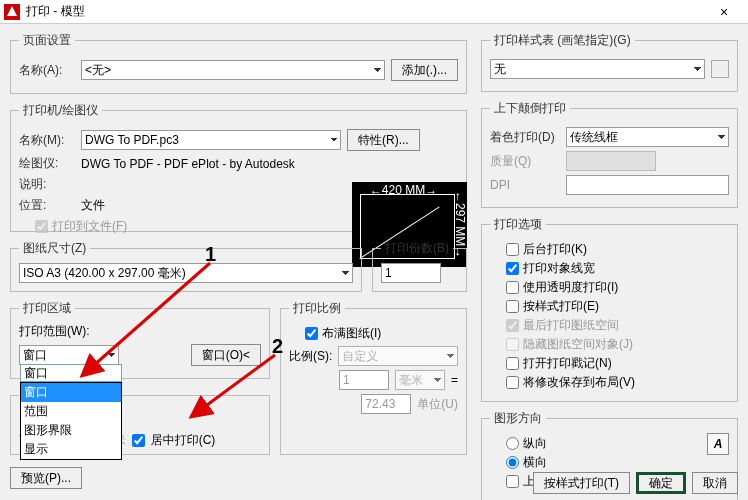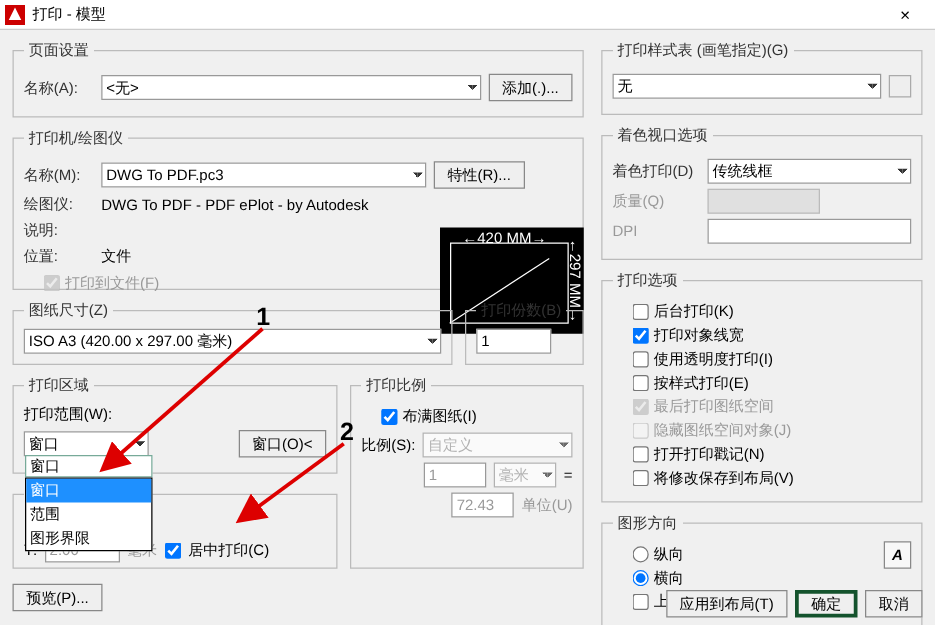--- a/index.html
+++ b/index.html
@@ -158,21 +158,21 @@
   <div class="col-right">
     <fieldset>
       <legend>打印样式表 (画笔指定)(G)</legend>
       <div class="row">
         <select style="flex:1"><option>无</option></select>
         <span class="sml-icon"></span>
       </div>
     </fieldset>
 
     <fieldset>
-      <legend>着色视口选项</legend>
+      <legend>上下颠倒打印</legend>
       <div class="row">
         <span class="lbl" style="min-width:70px">着色打印(D)</span>
         <select style="flex:1"><option>传统线框</option></select>
       </div>
       <div class="row">
         <span class="lbl disabled" style="min-width:70px">质量(Q)</span>
         <div class="gray-input"></div>
       </div>
       <div class="row">
         <span class="lbl disabled" style="min-width:70px">DPI</span>
@@ -240,20 +240,21 @@
 </div>
 
 <div class="dropdown-open">
   <div class="sel">
       <span>窗口</span>
     </div>
   <div class="list">
     <div class="item hl">窗口</div>
     <div class="item">范围</div>
     <div class="item">图形界限</div>
+    <div class="item">显示</div>
   </div>
 </div>
 
 <div class="annot" style="left:205px; top:243px">1</div>
 <div class="annot" style="left:272px; top:335px">2</div>
 <div class="arrow" style="left:85px; top:258px">
   <svg width="130" height="115">
       <defs>
         <marker id="ah1" markerWidth="8" markerHeight="8" refX="2" refY="4" orient="auto">
           <path d="M0,0 L8,4 L0,8 Z" fill="#d00"></path>
@@ -267,16 +268,16 @@
       <defs>
         <marker id="ah2" markerWidth="8" markerHeight="8" refX="2" refY="4" orient="auto">
           <path d="M0,0 L8,4 L0,8 Z" fill="#d00"></path>
         </marker>
       </defs>
       <line x1="80" y1="5" x2="8" y2="58" stroke="#d00" stroke-width="3" marker-end="url(#ah2)"></line>
     </svg>
 </div>
 
 <div class="page-bottom">
-  <button>应用到布局(T)</button>
+  <button>按样式打印(T)</button>
   <button class="primary">确定</button>
   <button>取消</button>
 </div>
 
 </body></html>

